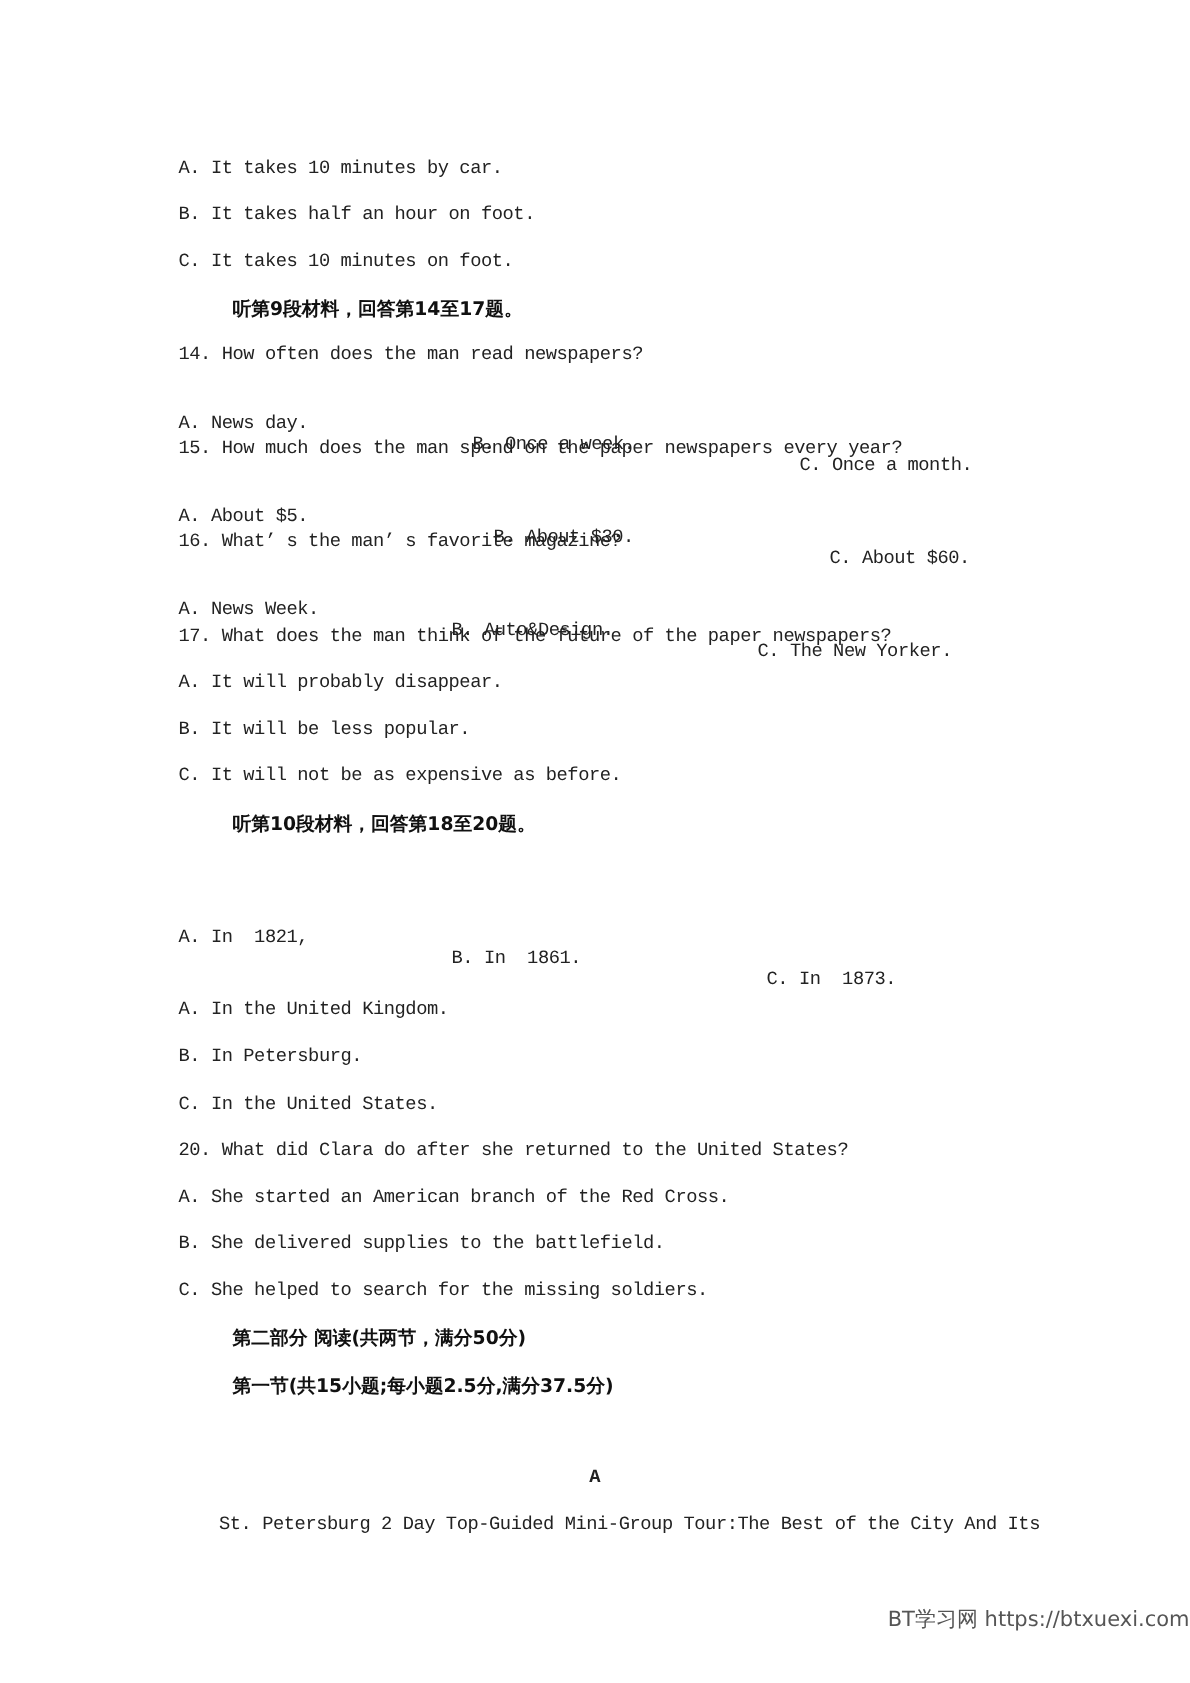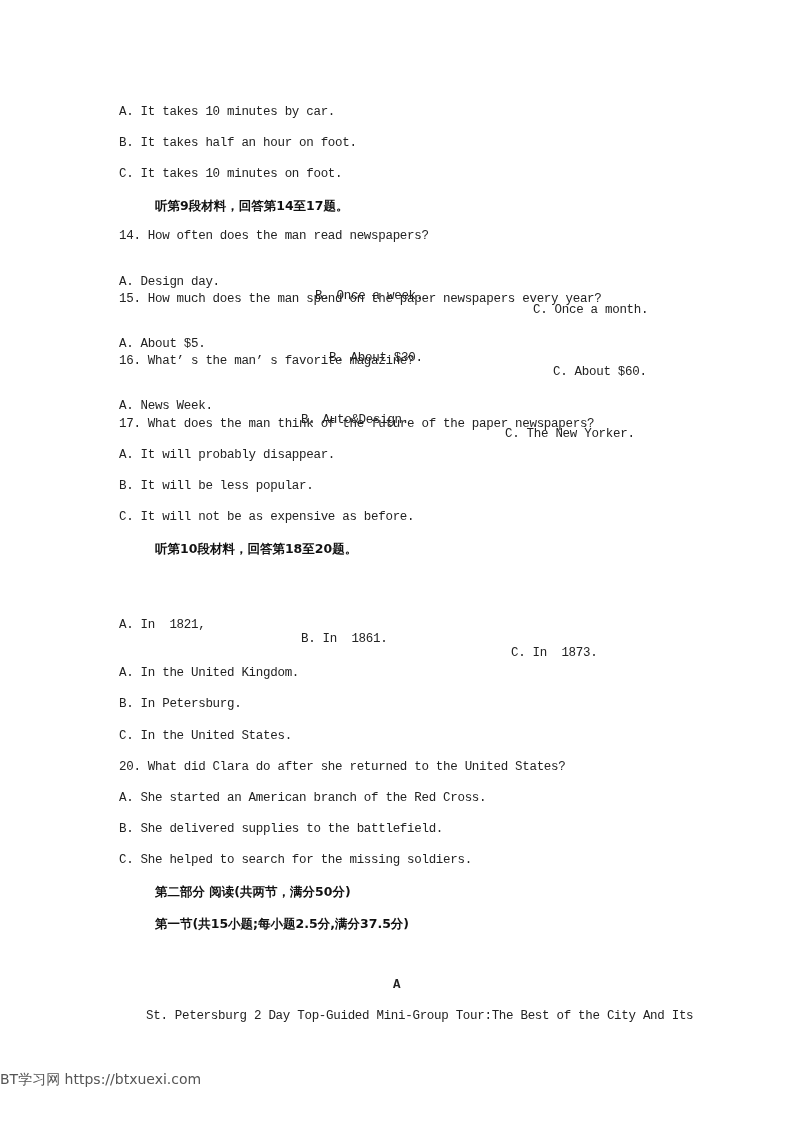--- a/index.html
+++ b/index.html
@@ -7,36 +7,36 @@
   .page { position: absolute; left: 0; top: 0; width: 793px; height: 1122px; }
   .line {
     position: absolute; left: 119px;
     font-family: "Liberation Mono", "DejaVu Sans Mono", monospace;
     font-size: 12.5px; color: #222; white-space: pre; letter-spacing: -0.3px; text-align: right;
   }
   .cn { font-family: "DejaVu Sans", sans-serif; font-weight: bold; font-size: 12.5px; color: #111; letter-spacing: 0; padding-left: 36px; }
   .opt { position: absolute; white-space: pre; }
   .center { left: 0; width: 793px; text-align: center; }
   .footer {
-    position: absolute; top: 1071px; left: 0; width: 793px; text-align: left;
+    position: absolute; top: 1071px; left: 0; width: 793px; text-align: right;
     font-family: "DejaVu Sans", sans-serif; font-size: 14px; color: #555;
   }
 </style>
 </head>
 <body>
 
 <div class="page">
   <div class="line" style="top:105px">A. It takes 10 minutes by car.</div>
   <div class="line" style="top:136px">B. It takes half an hour on foot.</div>
   <div class="line" style="top:167px">C. It takes 10 minutes on foot.</div>
   <div class="line cn" style="top:198px">听第9段材料，回答第14至17题。</div>
 
   <div class="line" style="top:229px">14. How often does the man read newspapers?</div>
   <div class="line" style="top:261px">
-    <span class="opt" style="left:0">A. Design day.</span>
+    <span class="opt" style="left:0">A. News day.</span>
     <span class="opt" style="left:196px">B. Once a week.</span>
     <span class="opt" style="left:414px">C. Once a month.</span>
   </div>
 
   <div class="line" style="top:292px">15. How much does the man spend on the paper newspapers every year?</div>
   <div class="line" style="top:323px">
     <span class="opt" style="left:0">A. About $5.</span>
     <span class="opt" style="left:210px">B. About $30.</span>
     <span class="opt" style="left:434px">C. About $60.</span>
   </div>

